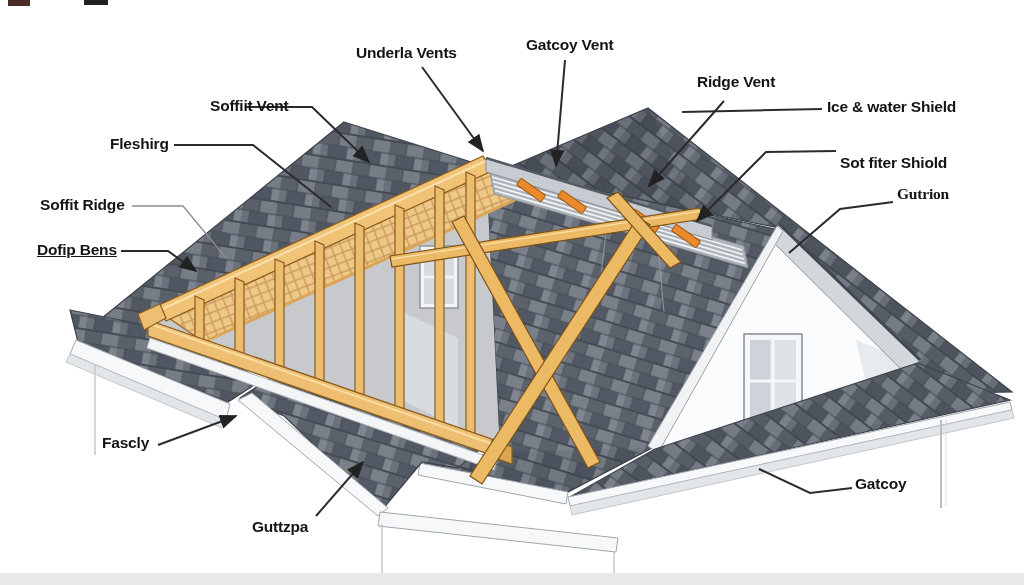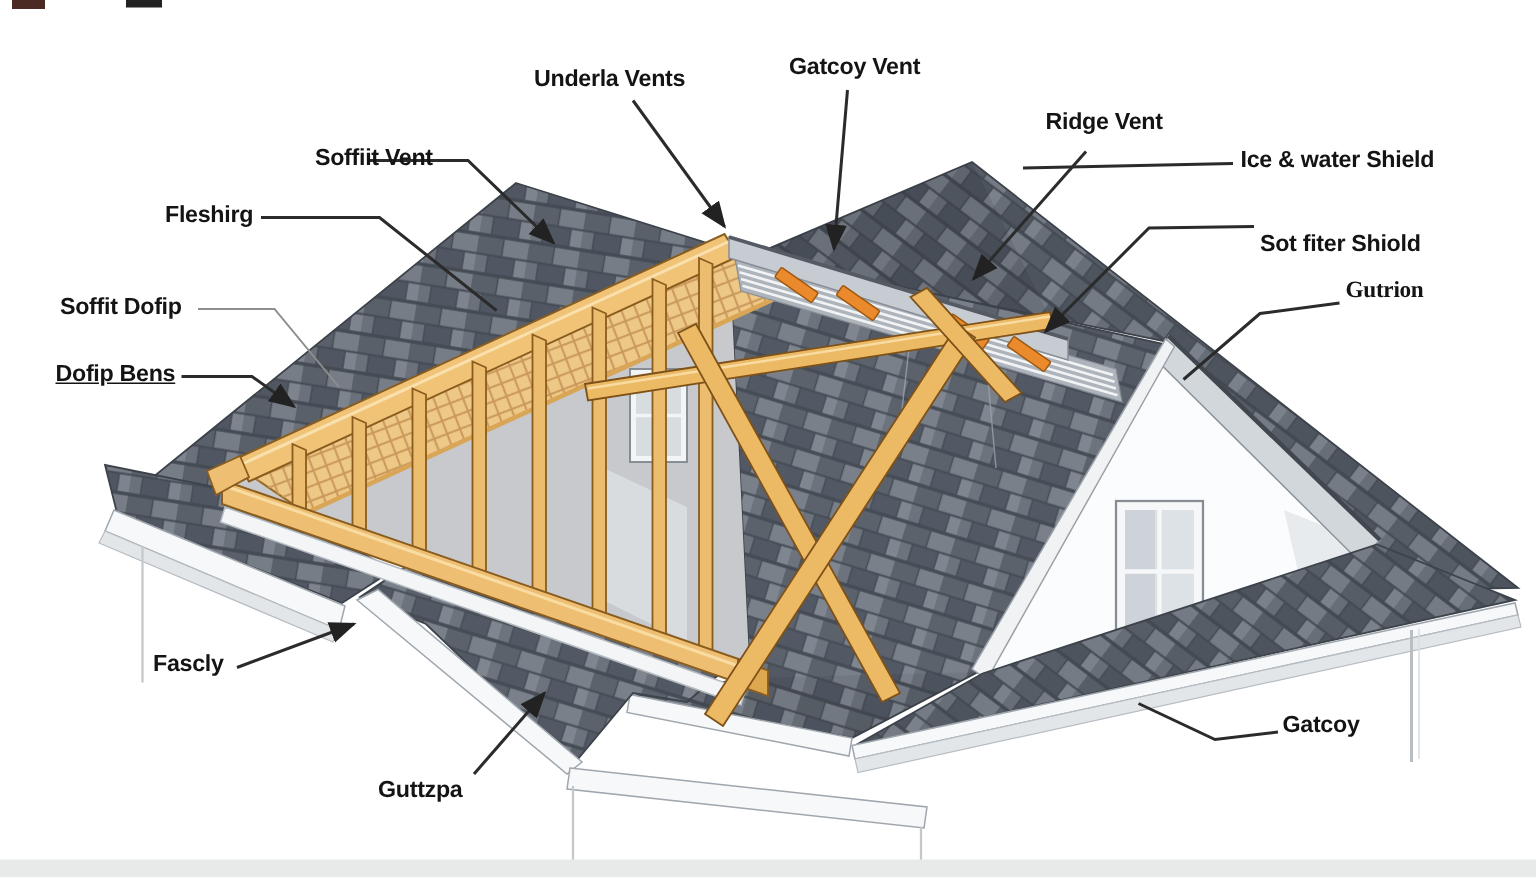--- a/index.html
+++ b/index.html
@@ -196,21 +196,21 @@
     <path d="M836,151 L766,152 L697,221" marker-end="url(#arr)"></path>
     <path d="M893,202 L840,209 L789,253"></path>
     <path d="M158,445 L236,416" marker-end="url(#arr)"></path>
     <path d="M316,516 L363,462" marker-end="url(#arr)"></path>
     <path d="M852,488 L810,493 L759,469"></path>
   </g>
 </svg>
 
 <div class="lbl" id="lbl-soffiit-vent">Soffiit Vent</div>
 <div class="lbl" id="lbl-fleshirg">Fleshirg</div>
-<div class="lbl" id="lbl-soffit-vents">Soffit Dofip</div>
+<div class="lbl" id="lbl-soffit-vents">Soffit Ridge</div>
 <div class="lbl" id="lbl-dofip-bens">Dofip Bens</div>
 <div class="lbl" id="lbl-underla-vent">Underla Vents</div>
 <div class="lbl" id="lbl-rogre-vent">Gatcoy Vent</div>
 <div class="lbl" id="lbl-ridge-vent">Ridge Vent</div>
 <div class="lbl" id="lbl-ice-water-shield">Ice &amp; water Shield</div>
 <div class="lbl" id="lbl-sot-fiter-shiold">Sot fiter Shiold</div>
 <div class="lbl" id="lbl-gutrion">Gutrion</div>
 <div class="lbl" id="lbl-fascly">Fascly</div>
 <div class="lbl" id="lbl-guttzpa">Guttzpa</div>
 <div class="lbl" id="lbl-gatcoy">Gatcoy</div>

